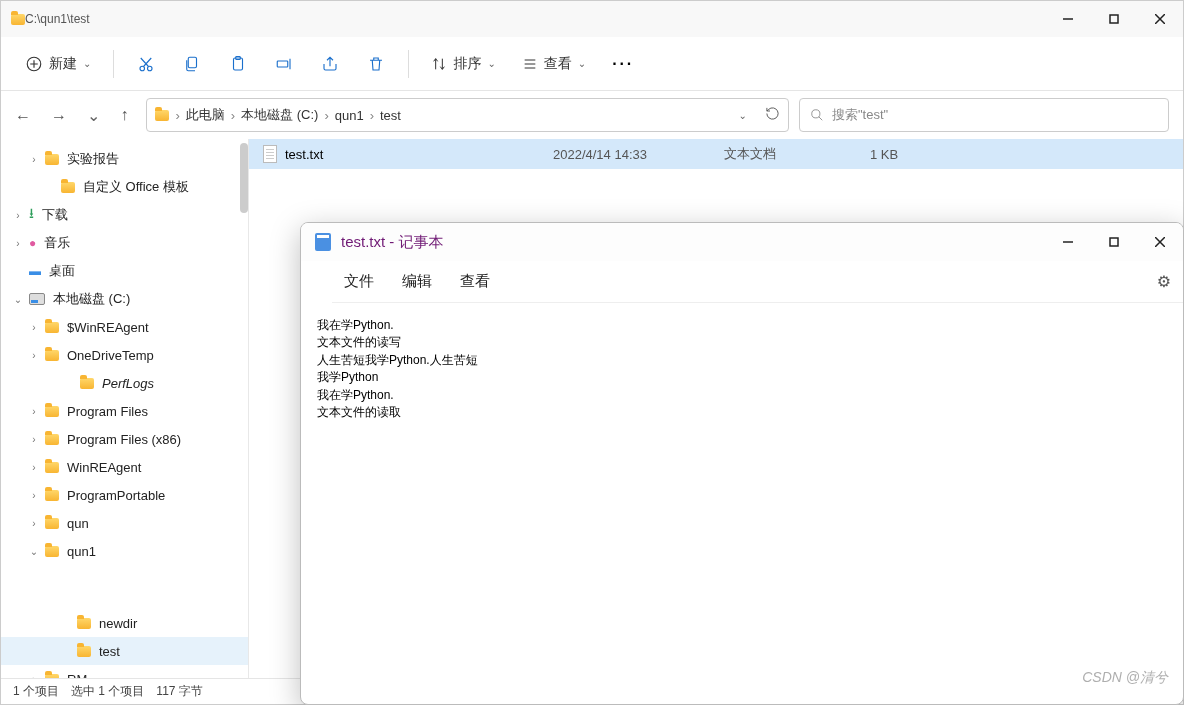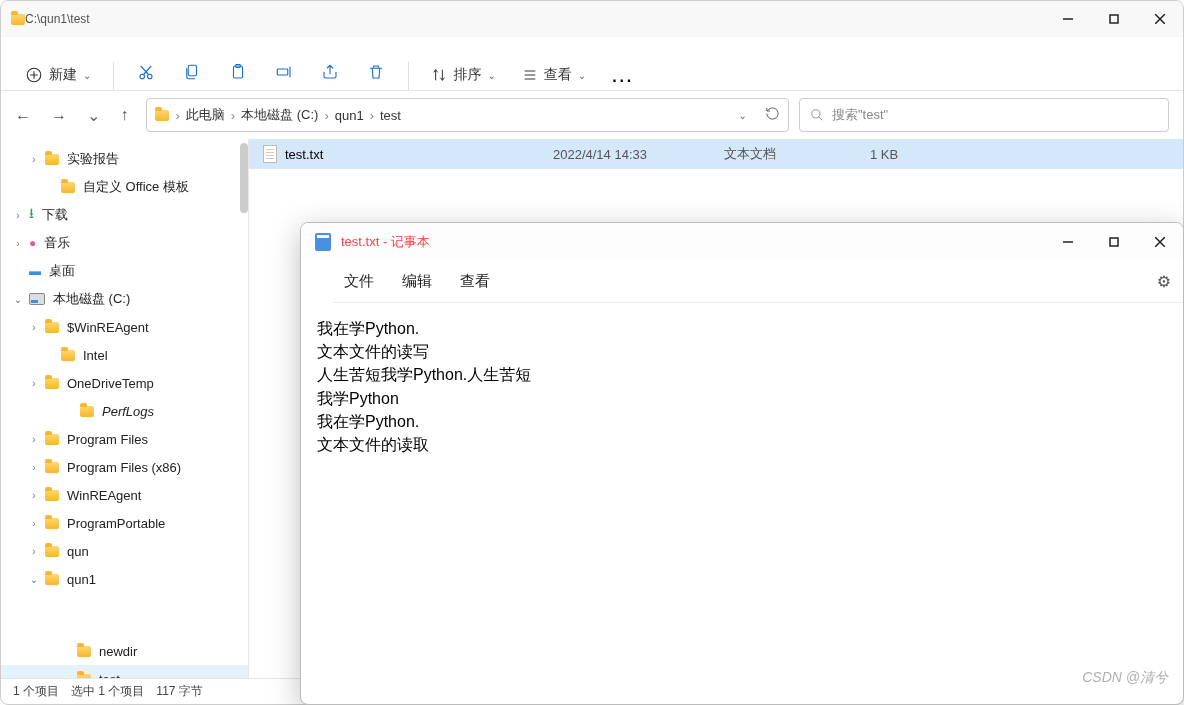--- a/index.html
+++ b/index.html
@@ -1,26 +1,26 @@
 <!DOCTYPE html>
 <html><head>
 <meta charset="utf-8">
 <style>
 * { box-sizing: border-box; margin: 0; padding: 0; font-family: "Segoe UI", "Microsoft YaHei", sans-serif; }
 body { width: 1184px; height: 705px; background: #fff; overflow: hidden; position: relative; }
 
 
-.explorer { position: absolute; top: 0; left: 0; width: 1184px; height: 705px; border: 1px solid #ccc; border-radius: 8px; background: #fff; display: flex; flex-direction: column; overflow: hidden; }
+.explorer { position: absolute; top: 0; left: 0; width: 1184px; height: 705px; border: 1px solid #ccc; border-radius: 0; background: #fff; display: flex; flex-direction: column; overflow: hidden; }
 .titlebar { height: 36px; display: flex; align-items: center; padding-left: 10px; background: #f8f8f8; }
 .titlebar .path { font-size: 12px; color: #555; flex: 1; }
 .winbtns { display: flex; }
 .winbtn { width: 46px; height: 36px; display: flex; align-items: center; justify-content: center; color: #222; }
 .winbtn svg { width: 10px; height: 10px; }
 
-.toolbar { height: 54px; display: flex; align-items: flex-end; padding: 0 14px; gap: 6px; border-bottom: 1px solid #e5e5e5; }
+.toolbar { height: 54px; display: flex; align-items: center; padding: 0 14px; gap: 6px; border-bottom: 1px solid #e5e5e5; }
 .newbtn { display: flex; align-items: center; gap: 6px; padding: 6px 10px; border-radius: 4px; font-size: 14px; color: #333; }
 .tbicon { width: 40px; height: 36px; display: flex; align-items: center; justify-content: center; color: #1a6fcc; }
 .tbicon svg { width: 18px; height: 18px; }
 .tbsep { width: 1px; height: 28px; background: #ddd; margin: 0 6px; }
 .tbtext { display: flex; align-items: center; gap: 6px; font-size: 14px; color: #333; padding: 6px 10px; }
 .chev { font-size: 10px; color: #666; }
 .dots3 { letter-spacing: 2px; font-weight: bold; padding: 0 10px; }
 
 .navrow { height: 48px; display: flex; align-items: center; padding: 0 14px; gap: 10px; }
 .navarrows { display: flex; gap: 20px; align-items: center; color: #555; padding-right: 8px; }
@@ -65,24 +65,24 @@
 
 
 .diskico { width: 16px; height: 12px; background: #ddd; border: 1px solid #888; border-radius: 2px; position: relative; }
 .diskico::after { content:""; position:absolute; bottom:1px; left:1px; right:1px; height:3px; background: linear-gradient(to right, #3a8ee6 60%, #e0e0e0 60%); }
 
 
 .notepad { position: absolute; top: 222px; left: 300px; width: 884px; height: 483px; background: #fff; border-radius: 8px; box-shadow: 0 8px 30px rgba(0,0,0,0.25); overflow: hidden; display: flex; flex-direction: column; border: 1px solid #bbb; }
 .np-title { height: 38px; display: flex; align-items: center; padding-left: 14px; background: #fdfdfd; }
 .np-ico { width: 16px; height: 18px; background: #4a90e2; border-radius: 2px; position: relative; margin-right: 10px; }
 .np-ico::before { content:""; position:absolute; top:2px; left:2px; right:2px; height:3px; background:#fff; }
-.np-title-text { font-size: 13px; color: #ef4444; flex: 1; }
+.np-title-text { font-size: 15px; color: #701a75; flex: 1; }
 .np-menus { height: 42px; display: flex; align-items: center; padding: 0 12px; gap: 28px; font-size: 15px; color: #222; border-bottom: 1px solid #eee; margin-left: 31px; }
 .np-menus .gear { margin-left: auto; font-size: 16px; color: #555; }
-.np-content { flex: 1; padding: 14px 16px; font-size: 16px; line-height: 1.45; color: #000; white-space: pre-wrap; font-family: "Microsoft YaHei", sans-serif; }
+.np-content { flex: 1; padding: 14px 16px; font-size: 12px; line-height: 1.45; color: #000; white-space: pre-wrap; font-family: "Microsoft YaHei", sans-serif; }
 
 .watermark { position: absolute; right: 16px; bottom: 18px; font-size: 14px; color: rgba(120,120,120,0.6); font-style: italic; pointer-events: none; }
 
 svg { fill: none; stroke: currentColor; stroke-width: 1.5; }
 </style>
 </head>
 <body>
 
 <div class="explorer">
   <div class="titlebar">
@@ -235,25 +235,20 @@
         <div class="tree-item" style="padding-left: 10px;">
           <span class="arr">⌄</span>
           <span class="diskico"></span>
           <span class="lbl">本地磁盘 (C:)</span>
         </div>
         <div class="tree-item" style="padding-left: 26px;">
           <span class="arr">›</span>
           <span class="fico small"></span>
           <span class="lbl">$WinREAgent</span>
         </div>
-        <div class="tree-item" style="padding-left: 42px;">
-          <span class="arr"></span>
-          <span class="fico small"></span>
-          <span class="lbl">Intel</span>
-        </div>
         <div class="tree-item" style="padding-left: 26px;">
           <span class="arr">›</span>
           <span class="fico small"></span>
           <span class="lbl">OneDriveTemp</span>
         </div>
         <div class="tree-item" style="padding-left: 61px; font-style: italic;">
           <span class="arr"></span>
           <span class="fico small"></span>
           <span class="lbl">PerfLogs</span>
         </div>

